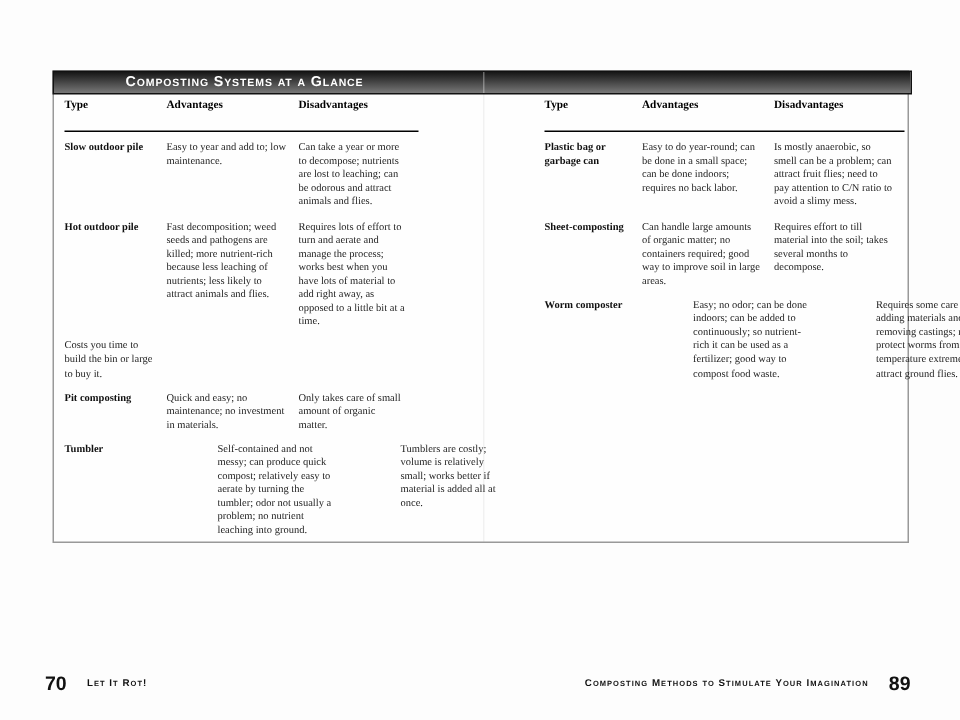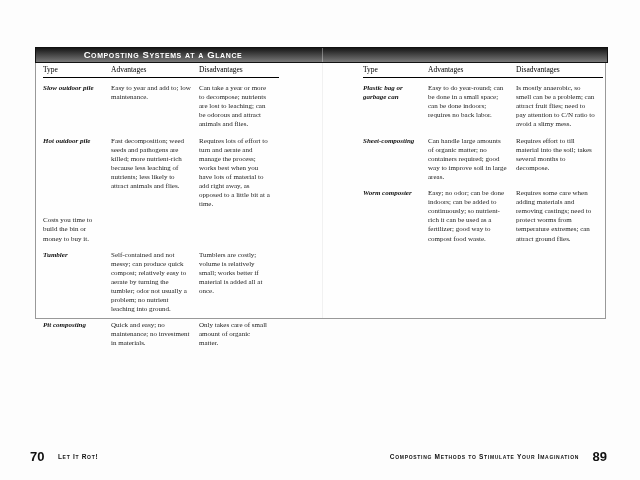--- a/index.html
+++ b/index.html
@@ -2,21 +2,21 @@
 <html style="--bar-top: #161616; --bar-bottom: #787878; --title-text: #ffffff; --body-text: #222222; --box-border: #999999; --header-rule: #000000;"><head>
 <meta charset="utf-8">
 <style>
   html,body{margin:0;padding:0;background:#fff;}
   .spread{
     position:relative;width:640px;height:480px;background:#fdfdfd;overflow:hidden;
     font-family:"Liberation Serif", serif;color:var(--body-text,#222);
   }
   
   .table-box{
-    position:absolute;left:35px;top:47px;width:571px;height:272px;
+    position:absolute;left:35px;top:47px;width:571px;height:315px;
     background:#fefefe;border:1px solid var(--box-border,#999);box-sizing:border-box;
   }
   .title-bar{
     position:absolute;left:-1px;top:-1px;width:571px;height:14px;
     background:linear-gradient(to bottom,var(--bar-top,#161616),var(--bar-bottom,#787878));
     border:1px solid #111;box-sizing:content-box;
   }
   .title-bar .title{
     position:absolute;left:0;top:1px;width:254px;text-align:center;
     font-family:"Liberation Sans", sans-serif;font-weight:bold;
@@ -28,29 +28,29 @@
     background:rgba(0,0,0,0.05);
   }
   .gutter-seam .bar-part{
     position:absolute;left:0;top:0;width:1px;height:14px;background:rgba(255,255,255,0.35);
   }
   
   .page-table{position:absolute;top:17px;font-size:7px;line-height:9.1px;}
   .page-table.left{left:7px;width:236px;}
   .page-table.right{left:327px;width:240px;}
   .t-head{
-    display:grid;font-weight:normal;font-size:7.5px;color:#000;
-    padding-bottom:3px;border-bottom:1.5px solid var(--header-rule,#000);margin-bottom:6px;
+    display:grid;font-weight:bold;font-size:7.5px;color:#000;
+    padding-bottom:13px;border-bottom:1.5px solid var(--header-rule,#000);margin-bottom:6px;
   }
   .page-table.left .t-head,.page-table.left .t-row{grid-template-columns:68px 88px 80px;}
   .page-table.right .t-head,.page-table.right .t-row{grid-template-columns:65px 88px 87px;}
   .t-row{display:grid;margin-bottom:7px;}
-  .t-row:last-child{margin-bottom:0;}
+  .t-row:last-child{margin-bottom:0;gap:34px;}
   .cell{padding-right:8px;}
-  .cell.type{font-weight:bold;color:#111;padding-right:4px;font-style:italic;}
+  .cell.type{font-weight:bold;color:#111;padding-right:4px;}
   
   .footer{
     position:absolute;top:447px;font-family:"Liberation Sans", sans-serif;
     color:#111;white-space:nowrap;
   }
   .footer.left{left:30px;}
   .footer.right{right:33px;text-align:right;}
   .folio{font-weight:bold;font-size:13px;vertical-align:middle;}
   .running-title{
     font-weight:bold;font-variant:small-caps;font-size:6.5px;
@@ -87,33 +87,33 @@
     <span class="cell dis">Can take a year or more to decompose; nutrients are lost to leaching; can be odorous and attract animals and flies.</span>
   </div>
 
   <div class="t-row">
     <span class="cell type">Hot outdoor pile</span>
     <span class="cell adv">Fast decomposition; weed seeds and pathogens are killed; more nutrient-rich because less leaching of nutrients; less likely to attract animals and flies.</span>
     <span class="cell dis">Requires lots of effort to turn and aerate and manage the process; works best when you have lots of material to add right away, as opposed to a little bit at a time.</span>
   </div>
 
   <div class="t-row">
-    <span class="cell dis">Costs you time to build the bin or money to buy it.</span>
+    <span class="cell dis">Costs you time to build the bin or large to buy it.</span>
+  </div>
+
+  <div class="t-row">
+    <span class="cell type">Pit composting</span>
+    <span class="cell adv">Quick and easy; no maintenance; no investment in materials.</span>
+    <span class="cell dis">Only takes care of small amount of organic matter.</span>
   </div>
 
   <div class="t-row">
     <span class="cell type">Tumbler</span>
     <span class="cell adv">Self-contained and not messy; can produce quick compost; relatively easy to aerate by turning the tumbler; odor not usually a problem; no nutrient leaching into ground.</span>
     <span class="cell dis">Tumblers are costly; volume is relatively small; works better if material is added all at once.</span>
-  </div>
-
-  <div class="t-row">
-    <span class="cell type">Pit composting</span>
-    <span class="cell adv">Quick and easy; no maintenance; no investment in materials.</span>
-    <span class="cell dis">Only takes care of small amount of organic matter.</span>
   </div>
 </div>
     </div>
 
     <div class="page-table right">
       <div class="t-head">
         <span class="cell">Type</span>
         <span class="cell">Advantages</span>
         <span class="cell">Disadvantages</span>
       </div>

